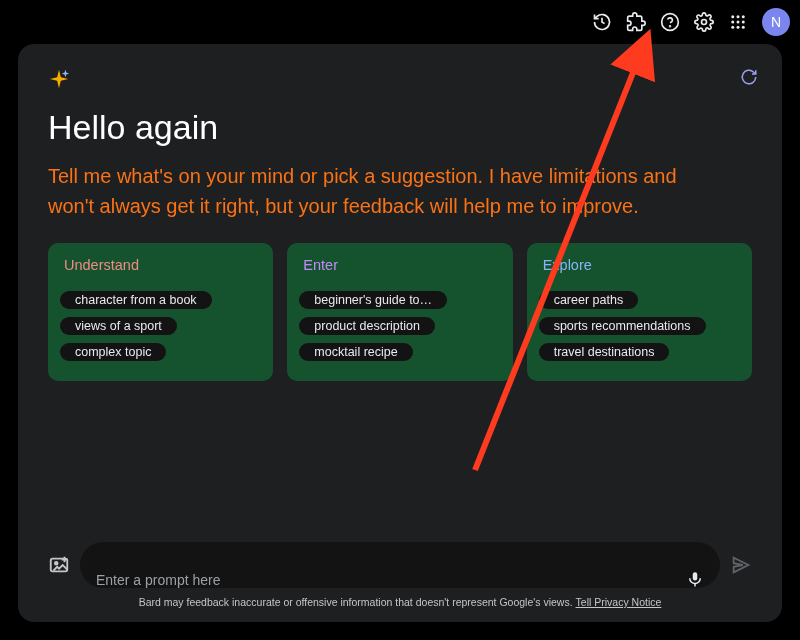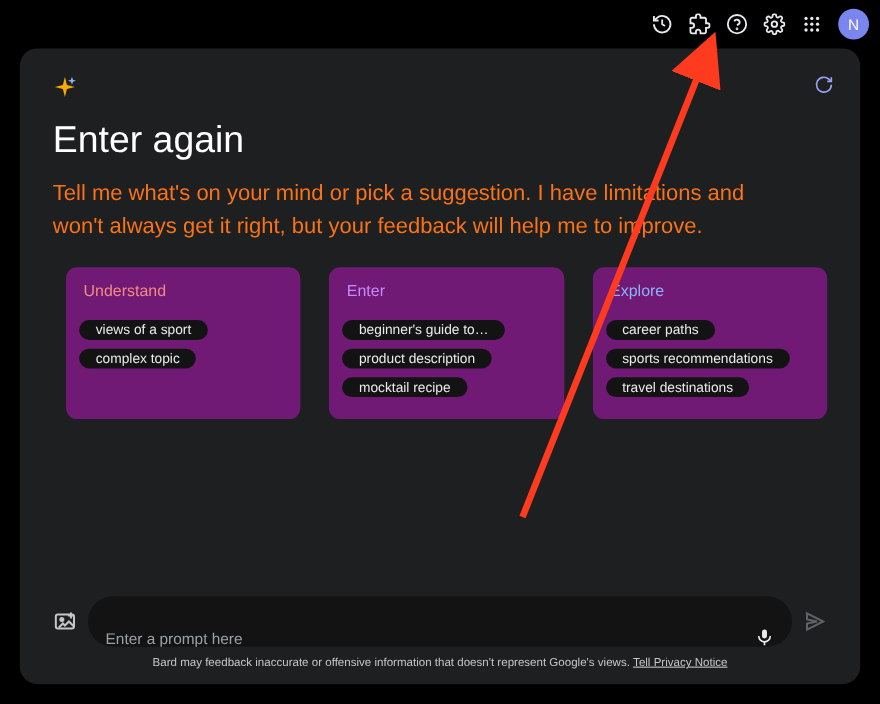--- a/index.html
+++ b/index.html
@@ -80,24 +80,23 @@
     line-height: 1.5;
     margin-bottom: 22px;
     max-width: 680px;
   }
   .cards {
     display: flex;
     gap: 14px;
   }
   .card {
     flex: 1;
-    background: #701a75;
+    background: #14532d;
     border-radius: 10px;
     padding: 14px 12px 16px 12px;
-    margin-left: 12px;
   }
   .card-title {
     font-size: 14.5px;
     font-weight: 500;
     margin-bottom: 14px;
     padding-left: 4px;
   }
   .t-understand { color: #f28b82; }
   .t-create { color: #c58af9; }
   .t-explore { color: #8ab4f8; }
@@ -228,26 +227,27 @@
     </svg>
   </span>
 
   <div class="sparkle">
     <svg viewBox="0 0 24 24" width="22" height="22">
       <path d="M12 2 L14 10 L22 12 L14 14 L12 22 L10 14 L2 12 L10 10 Z" fill="#f9ab00"></path>
       <path d="M19 2 L20 5 L23 6 L20 7 L19 10 L18 7 L15 6 L18 5 Z" fill="#8ab4f8"></path>
     </svg>
   </div>
 
-  <div class="greeting">Enter again</div>
+  <div class="greeting">Hello again</div>
   <div class="subtitle">Tell me what's on your mind or pick a suggestion. I have limitations and won't always get it right, but your feedback will help me to improve.</div>
 
   <div class="cards">
     <div class="card">
       <div class="card-title t-understand">Understand</div>
+      <div class="chip-row"><span class="chip">character from a book</span></div>
       <div class="chip-row"><span class="chip">views of a sport</span></div>
       <div class="chip-row"><span class="chip">complex topic</span></div>
     </div>
     <div class="card">
       <div class="card-title t-create">Enter</div>
       <div class="chip-row"><span class="chip">beginner's guide to…</span></div>
       <div class="chip-row"><span class="chip">product description</span></div>
       <div class="chip-row"><span class="chip">mocktail recipe</span></div>
     </div>
     <div class="card">

